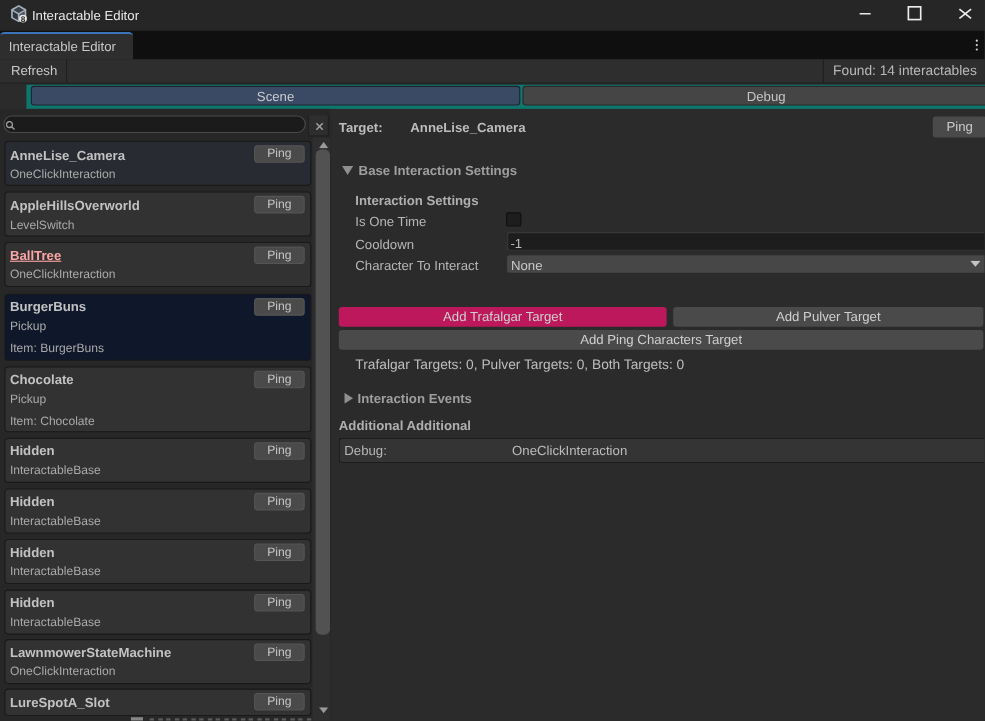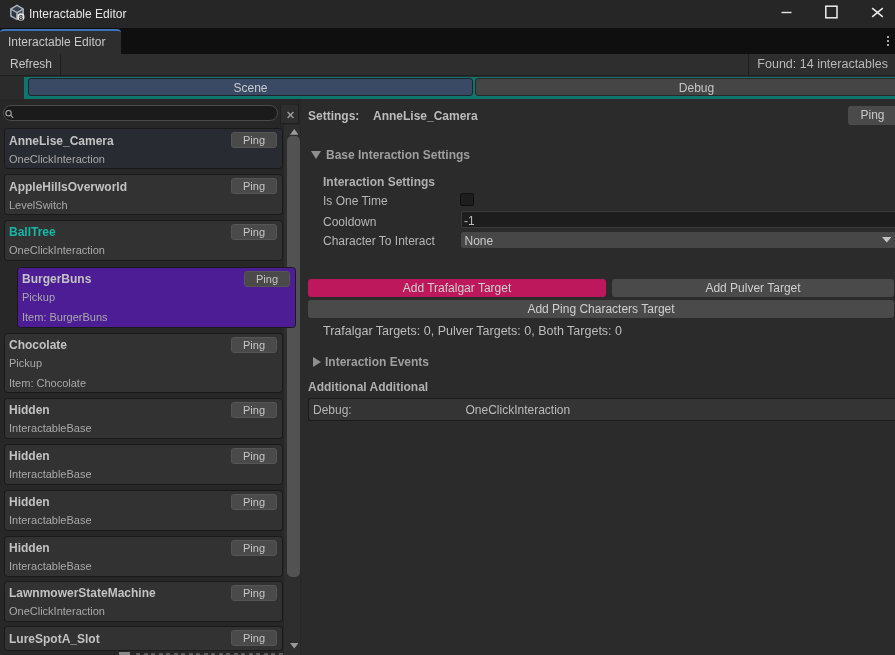--- a/index.html
+++ b/index.html
@@ -91,25 +91,25 @@
         <div class="abs" style="left:4px;top:4.5px;color:#c2c2c2;font-size:12px;font-weight:bold;">AnneLise_Camera</div>
         <div class="abs" style="left:4px;top:23.5px;color:#a9a9a9;font-size:11px;">OneClickInteraction</div>
         <div class="abs" style="left:226px;top:3px;width:46px;height:16px;background:#4a4a4a;border:1px solid #555555;border-radius:3px;text-align:center;line-height:14px;color:#c6c6c6;font-size:11px;">Ping</div>
       </div>
       <div class="abs" style="left:4px;top:174px;width:279px;height:41px;background:#323232;border:1px solid #191919;border-radius:3.5px;overflow:hidden;">
         <div class="abs" style="left:4px;top:4.5px;color:#c2c2c2;font-size:12px;font-weight:bold;">AppleHillsOverworld</div>
         <div class="abs" style="left:4px;top:23.5px;color:#a9a9a9;font-size:11px;">LevelSwitch</div>
         <div class="abs" style="left:226px;top:3px;width:46px;height:16px;background:#4a4a4a;border:1px solid #555555;border-radius:3px;text-align:center;line-height:14px;color:#c6c6c6;font-size:11px;">Ping</div>
       </div>
       <div class="abs" style="left:4px;top:219.5px;width:279px;height:41px;background:#323232;border:1px solid #191919;border-radius:3.5px;overflow:hidden;">
-        <div class="abs" style="left:4px;top:4.5px;color:#14b8a6;font-size:12px;font-weight:bold;">BallTree</div>
+        <div class="abs" style="left:4px;top:4.5px;color:#fca5a5;font-size:12px;font-weight:bold;text-decoration:underline;">BallTree</div>
         <div class="abs" style="left:4px;top:23.5px;color:#a9a9a9;font-size:11px;">OneClickInteraction</div>
         <div class="abs" style="left:226px;top:3px;width:46px;height:16px;background:#4a4a4a;border:1px solid #555555;border-radius:3px;text-align:center;line-height:14px;color:#c6c6c6;font-size:11px;">Ping</div>
       </div>
-      <div class="abs" style="left:4px;top:266.5px;width:279px;height:61px;background:#4c1d95;border:1px solid #191919;border-radius:3.5px;overflow:hidden;margin-left:13px;">
+      <div class="abs" style="left:4px;top:266.5px;width:279px;height:61px;background:#0f172a;border:1px solid #191919;border-radius:3.5px;overflow:hidden;">
         <div class="abs" style="left:4px;top:4.5px;color:#c2c2c2;font-size:12px;font-weight:bold;">BurgerBuns</div>
         <div class="abs" style="left:4px;top:23.5px;color:#a9a9a9;font-size:11px;">Pickup</div>
         <div class="abs" style="left:4px;top:43.5px;color:#a9a9a9;font-size:11px;">Item: BurgerBuns</div>
         <div class="abs" style="left:226px;top:3px;width:46px;height:16px;background:#4a4a4a;border:1px solid #555555;border-radius:3px;text-align:center;line-height:14px;color:#c6c6c6;font-size:11px;">Ping</div>
       </div>
       <div class="abs" style="left:4px;top:332.5px;width:279px;height:60px;background:#323232;border:1px solid #191919;border-radius:3.5px;overflow:hidden;">
         <div class="abs" style="left:4px;top:4.5px;color:#c2c2c2;font-size:12px;font-weight:bold;">Chocolate</div>
         <div class="abs" style="left:4px;top:23.5px;color:#a9a9a9;font-size:11px;">Pickup</div>
         <div class="abs" style="left:4px;top:43.5px;color:#a9a9a9;font-size:11px;">Item: Chocolate</div>
         <div class="abs" style="left:226px;top:3px;width:46px;height:16px;background:#4a4a4a;border:1px solid #555555;border-radius:3px;text-align:center;line-height:14px;color:#c6c6c6;font-size:11px;">Ping</div>
@@ -164,21 +164,21 @@
       <div class="abs" style="left:241px;top:652.5px;width:4px;height:2.5px;background:#5c5c5c;"></div>
       <div class="abs" style="left:248.5px;top:652.5px;width:4px;height:2.5px;background:#5c5c5c;"></div>
       <div class="abs" style="left:256px;top:652.5px;width:4px;height:2.5px;background:#5c5c5c;"></div>
       <div class="abs" style="left:263.5px;top:652.5px;width:4px;height:2.5px;background:#5c5c5c;"></div>
       <div class="abs" style="left:271px;top:652.5px;width:4px;height:2.5px;background:#5c5c5c;"></div>
       <div class="abs" style="left:278.5px;top:652.5px;width:4px;height:2.5px;background:#5c5c5c;"></div>
     </div>
 
   <div class="abs" style="left:300px;top:99px;width:1px;height:556px;background:#282828;"></div>
 
-  <div class="abs bold" style="left:308px;top:109px;">Settings:</div>
+  <div class="abs bold" style="left:308px;top:109px;">Target:</div>
   <div class="abs bold" style="left:373px;top:109px;">AnneLise_Camera</div>
   <div class="abs" style="left:848px;top:106px;width:49px;height:19px;background:#4a4a4a;border-radius:3px;text-align:center;line-height:19px;color:#c9c9c9;font-size:12px;">Ping</div>
 
   <svg class="abs" style="left:311px;top:151px;" width="10" height="8" viewBox="0 0 10 8">
       <polygon points="0,0 10,0 5,8" fill="#8f8f8f"></polygon>
     </svg>
   <div class="abs bold" style="left:326px;top:148px;color:#9f9f9f;">Base Interaction Settings</div>
 
   <div class="abs bold" style="left:323px;top:175px;color:#b0b0b0;">Interaction Settings</div>
 

